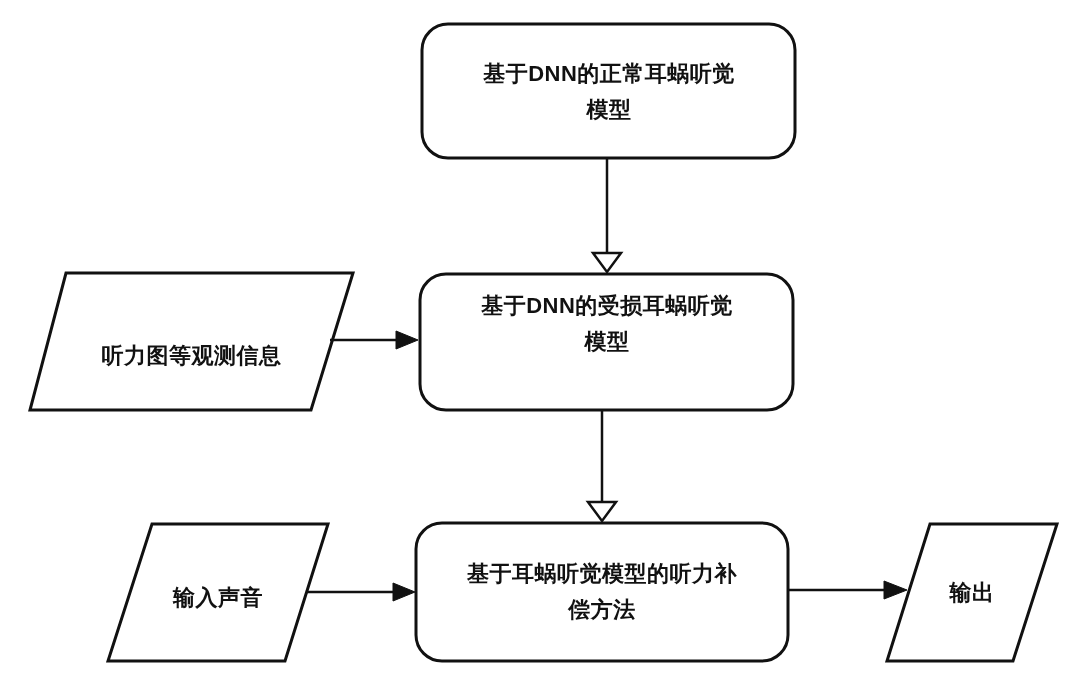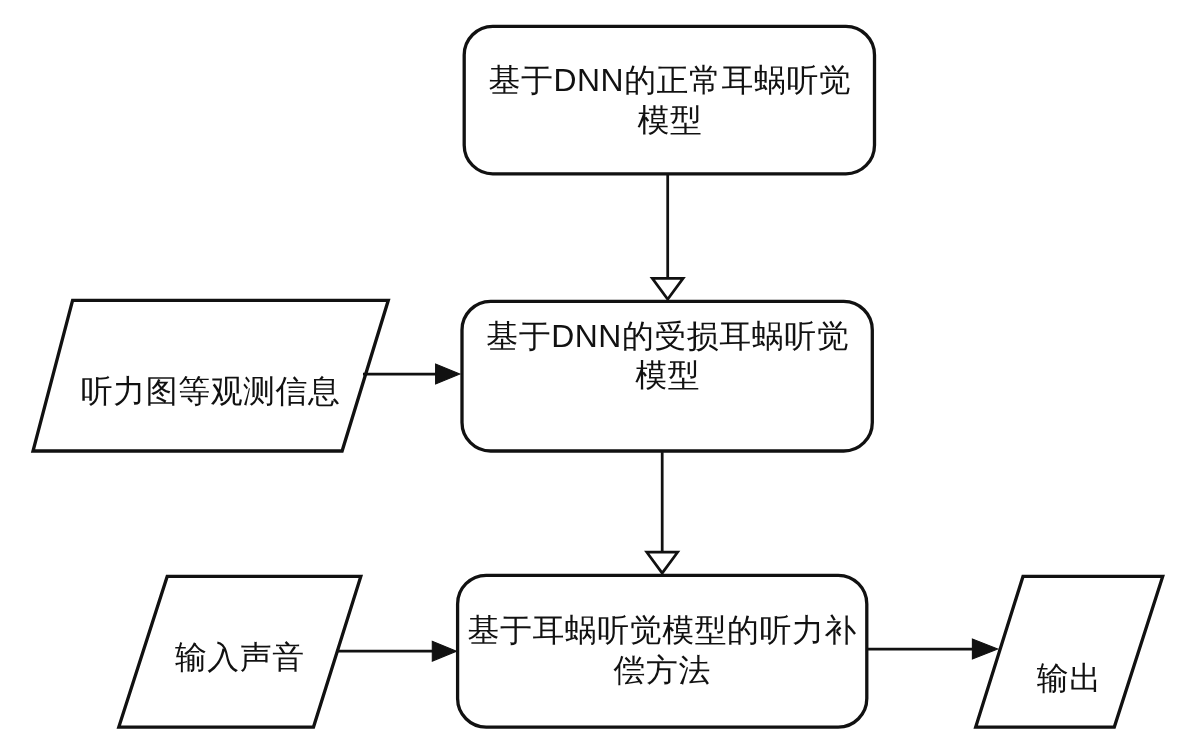--- a/index.html
+++ b/index.html
@@ -18,24 +18,25 @@
     width: 1080px; height: 685px;
   }
   .node-label {
     position: absolute;
     display: flex;
     align-items: center;
     justify-content: center;
     text-align: center;
     white-space: pre-line;
     color: #111111;
-    font-size: 29px;
+    font-size: 22px;
     line-height: 36px;
     letter-spacing: 0.5px;
     pointer-events: none;
+    font-weight: bold;
   }
 </style>
 </head>
 <body>
 
 <div class="canvas">
 
   <svg viewBox="0 0 1080 685">
 
     <rect x="422" y="24" width="373" height="134" rx="26" ry="26" fill="#ffffff" stroke="#111111" stroke-width="3"></rect>
@@ -68,15 +69,15 @@
   <div class="node-label" style="left:426px; top:276px; width:362px; height:96px;">基于DNN的受损耳蜗听觉
 模型</div>
 
   <div class="node-label" style="left:418px; top:525px; width:368px; height:134px;">基于耳蜗听觉模型的听力补
 偿方法</div>
 
   <div class="node-label" style="left:30px;  top:273px; width:323px; height:166px;">听力图等观测信息</div>
 
   <div class="node-label" style="left:108px; top:524px; width:220px; height:147px;">输入声音</div>
 
-  <div class="node-label" style="left:887px; top:548px; width:170px; height:137px;">输出</div>
+  <div class="node-label" style="left:887px; top:524px; width:170px; height:137px;">输出</div>
 
 </div>
 
 </body></html>

